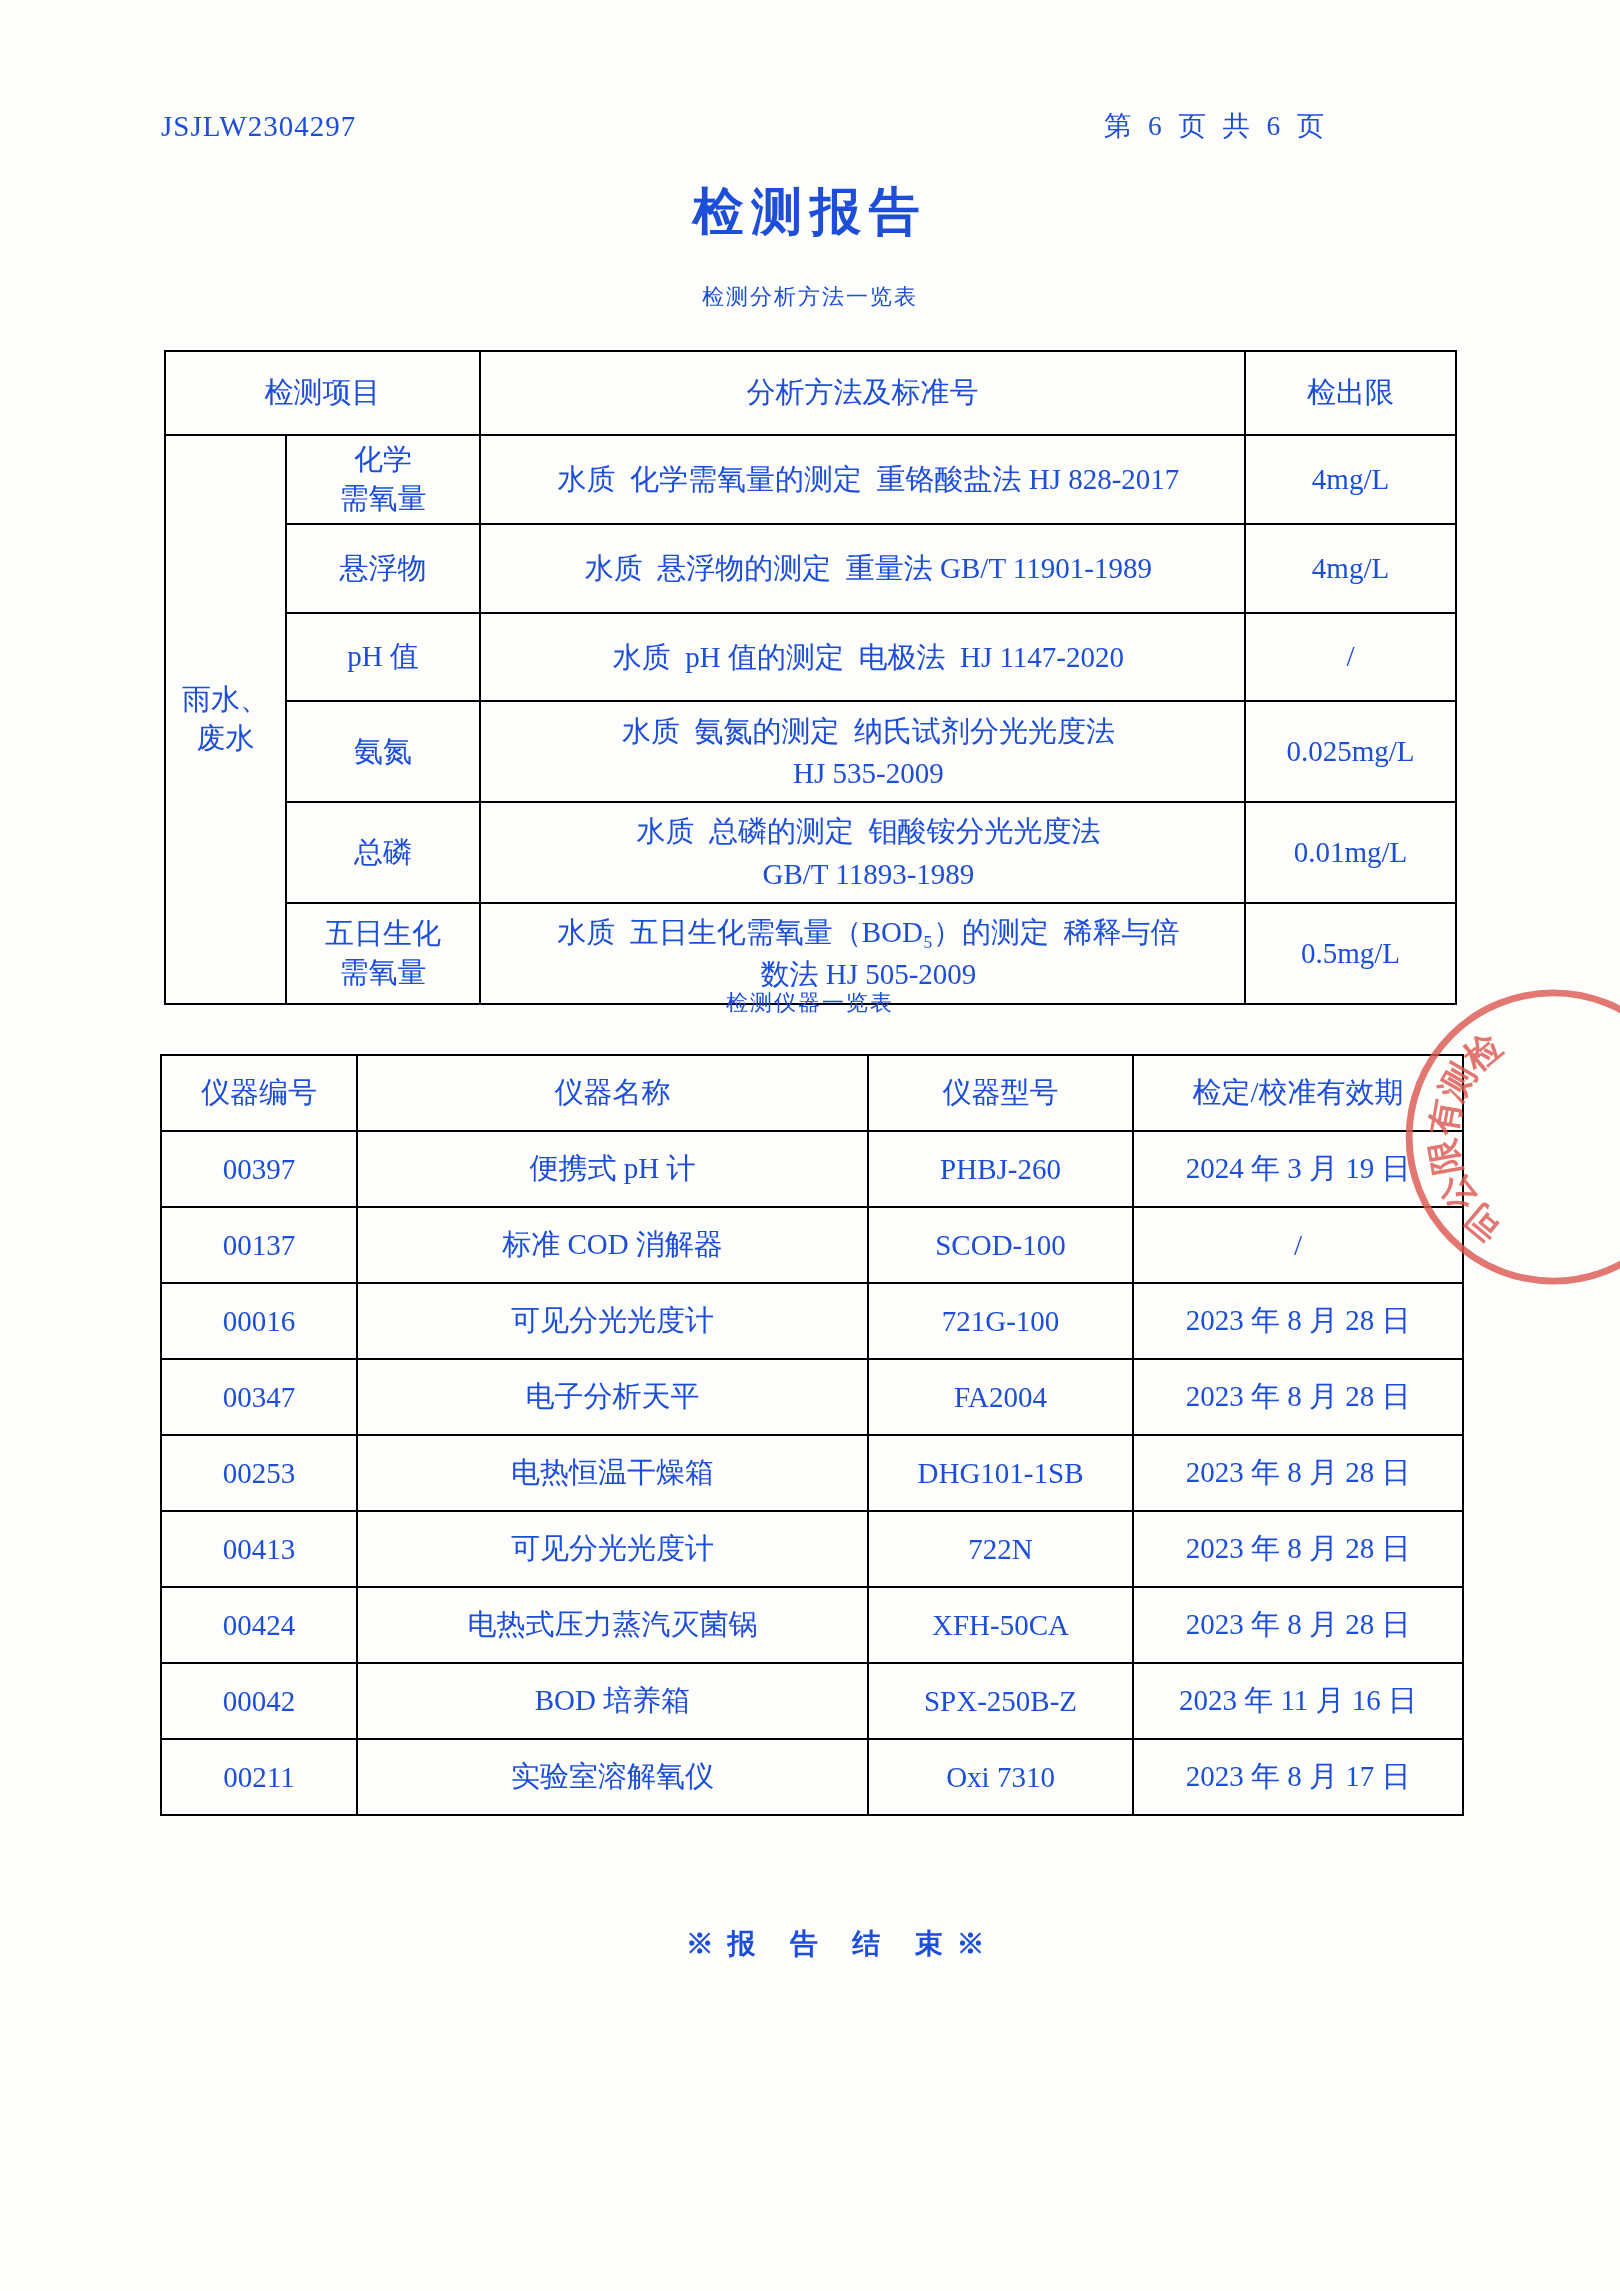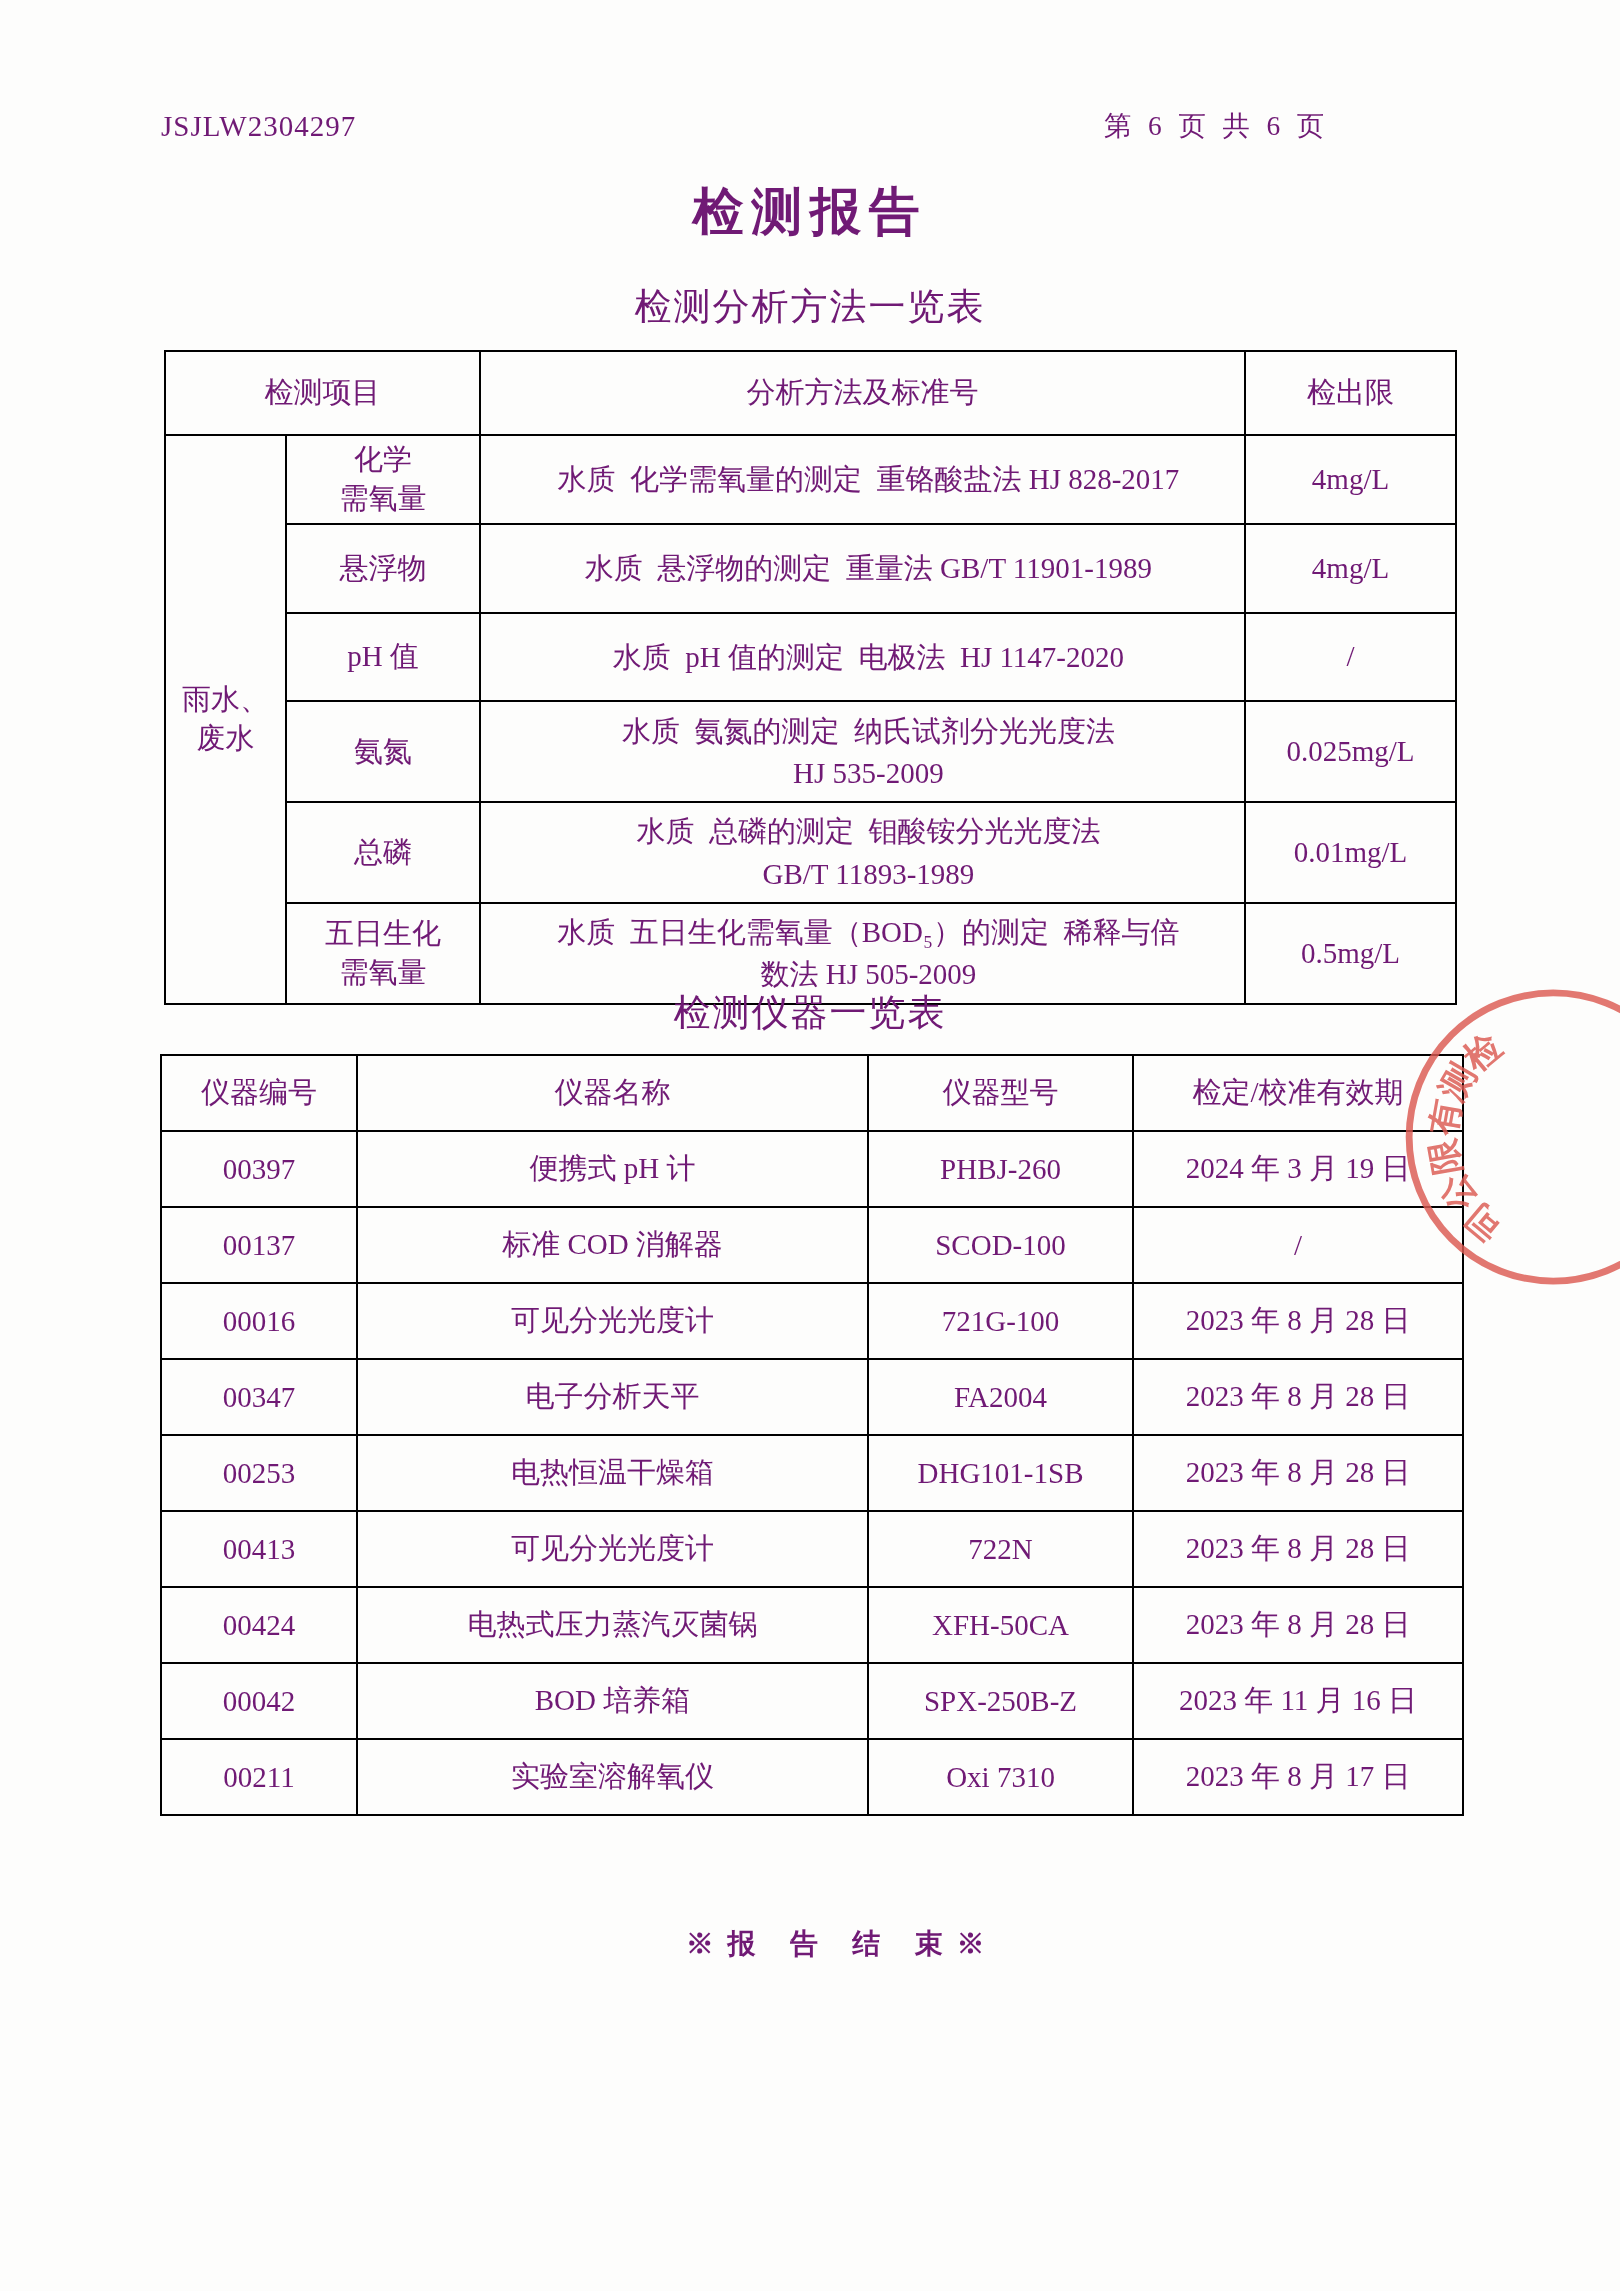--- a/index.html
+++ b/index.html
@@ -1,27 +1,27 @@
 <!DOCTYPE html>
 <html><head>
 <meta charset="utf-8">
 <style>
   html,body { margin:0; padding:0; background:#e8e8e8; }
   .page {
     position:relative; width:1620px; height:2292px; margin:0 auto;
-    background:#fdfdfc; overflow:hidden; color:#701a75;
+    background:#fdfdfc; overflow:hidden; color:#1d4ed8;
     font-family:"Liberation Serif","DejaVu Serif",serif;
   }
   .report-no { position:absolute; left:161px; top:110px; font-size:29px; letter-spacing:1px; }
   .page-ind  { position:absolute; left:1104px; top:108px; font-size:27.4px; letter-spacing:4.9px; }
   .title {
     position:absolute; top:178px; left:0; width:100%;
     text-align:center; font-size:51px; font-weight:700; letter-spacing:7.8px;
   }
-  .cap { position:absolute; left:0; width:100%; text-align:center; font-size:37px; letter-spacing:2px; }
+  .cap { position:absolute; left:0; width:100%; text-align:center; font-size:22px; letter-spacing:2px; }
   .cap1 { top:282px; }
   .cap2 { top:988px; }
 
   table { position:absolute; border-collapse:collapse; table-layout:fixed; border:2.9px solid #000; }
   td { border:2px solid #000; text-align:center; vertical-align:middle; font-size:29px; padding:0 3.9px; }
 
   .t1 { left:164px; top:350px; width:1291px; }
   .t1 tr:nth-child(1) td { height:82px; }
   .t1 tr:nth-child(2) td, .t1 tr:nth-child(3) td, .t1 tr:nth-child(4) td { height:79px; }
   .t1 tr:nth-child(5) td, .t1 tr:nth-child(6) td, .t1 tr:nth-child(7) td { height:91px; }

